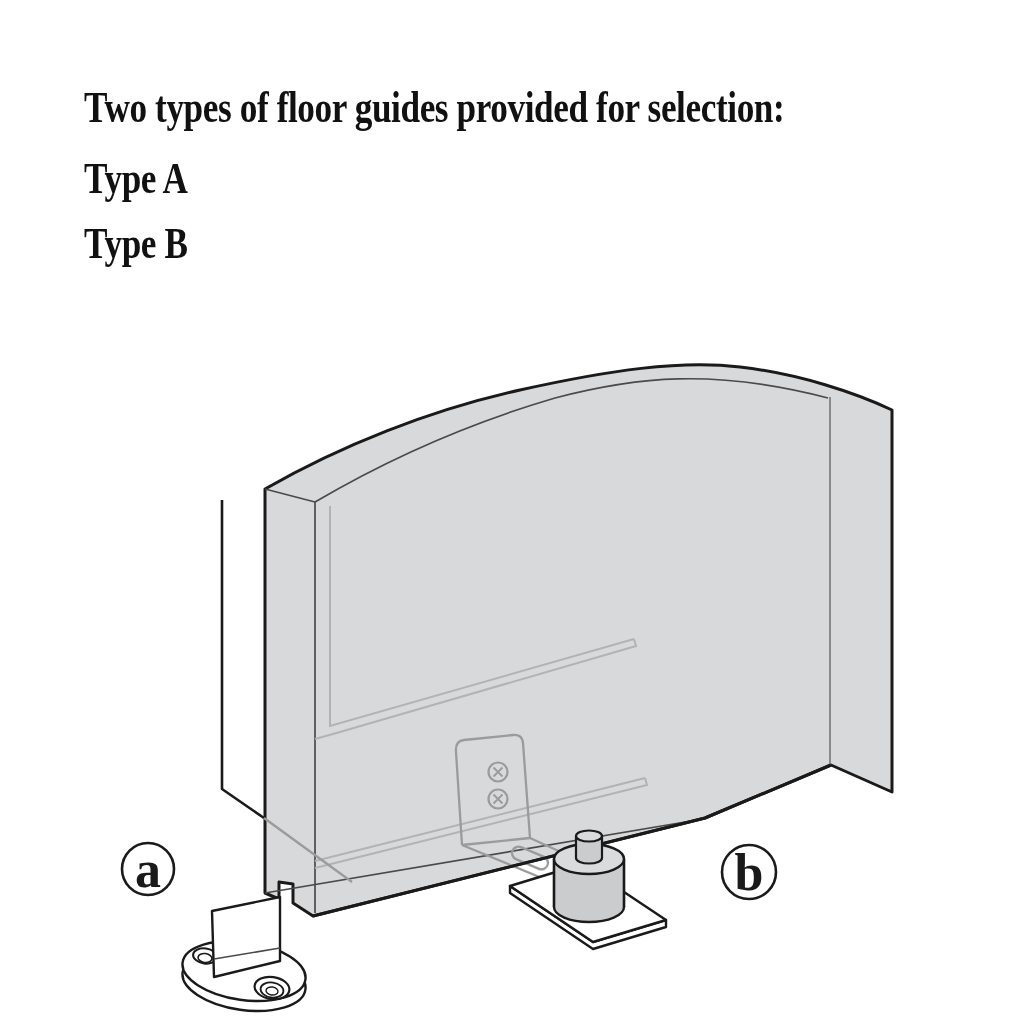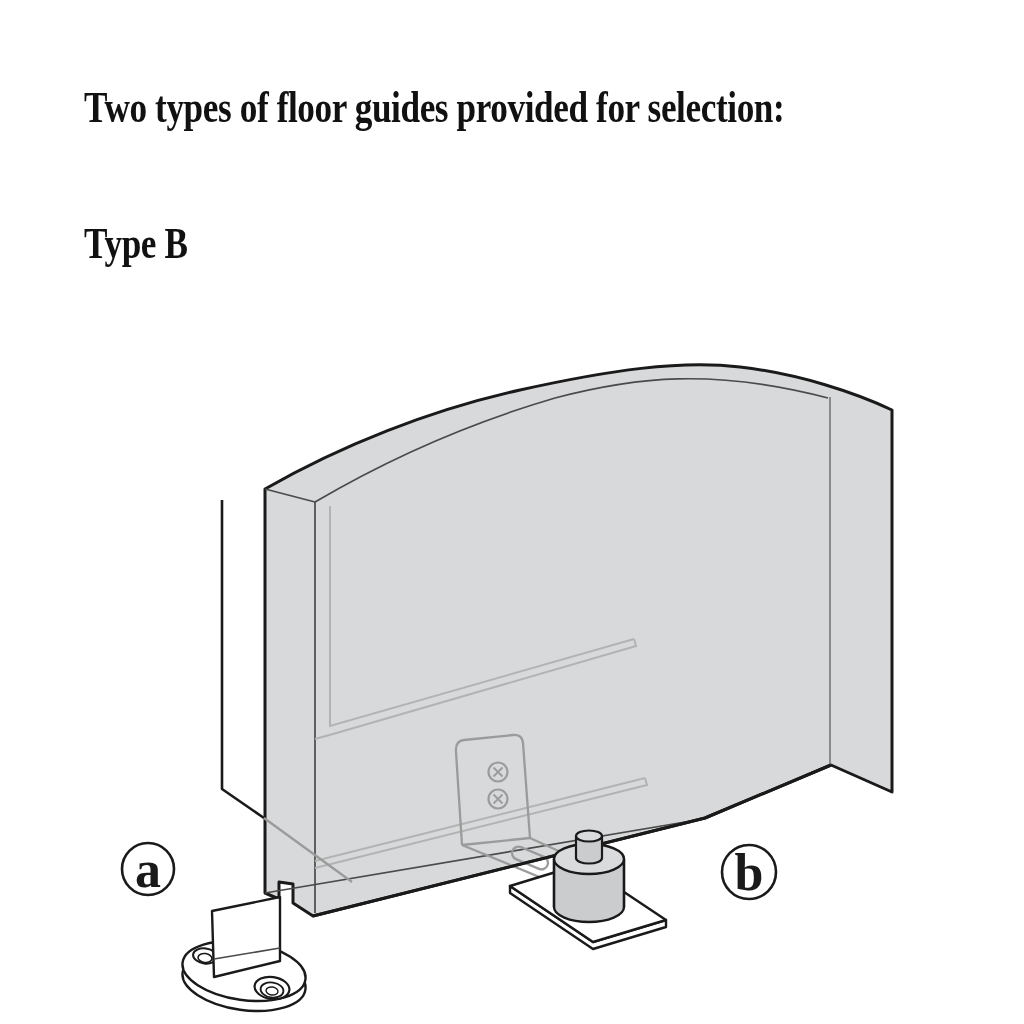--- a/index.html
+++ b/index.html
@@ -30,20 +30,21 @@
   .roller-top{fill:var(--c-roller-top,#dadbdc);stroke:var(--c-outline,#1a1a1a);stroke-width:2.4;}
   .callout-circle{fill:#fff;stroke:var(--c-outline,#1a1a1a);stroke-width:2.6;}
   .callout-letter{fill:var(--c-outline,#1a1a1a);font-weight:700;font-size:52px;text-anchor:middle;}
 </style>
 </head>
 <body>
 
 <div class="stage">
 
   <div class="hline title"><span>Two types of floor guides provided for selection:</span></div>
+  <div class="hline typeA"><span>Type A</span></div>
   <div class="hline typeB"><span>Type B</span></div>
 
   <svg width="1024" height="1024" viewBox="0 0 1024 1024" role="img">
 
     <g>
       <path class="door" d="M265,489
         C340,446 430,410 520,390
         C610,370 680,360 740,367
         C800,374 856,393 892,410
         L892,792 L831,765 L705,818 L313,916

